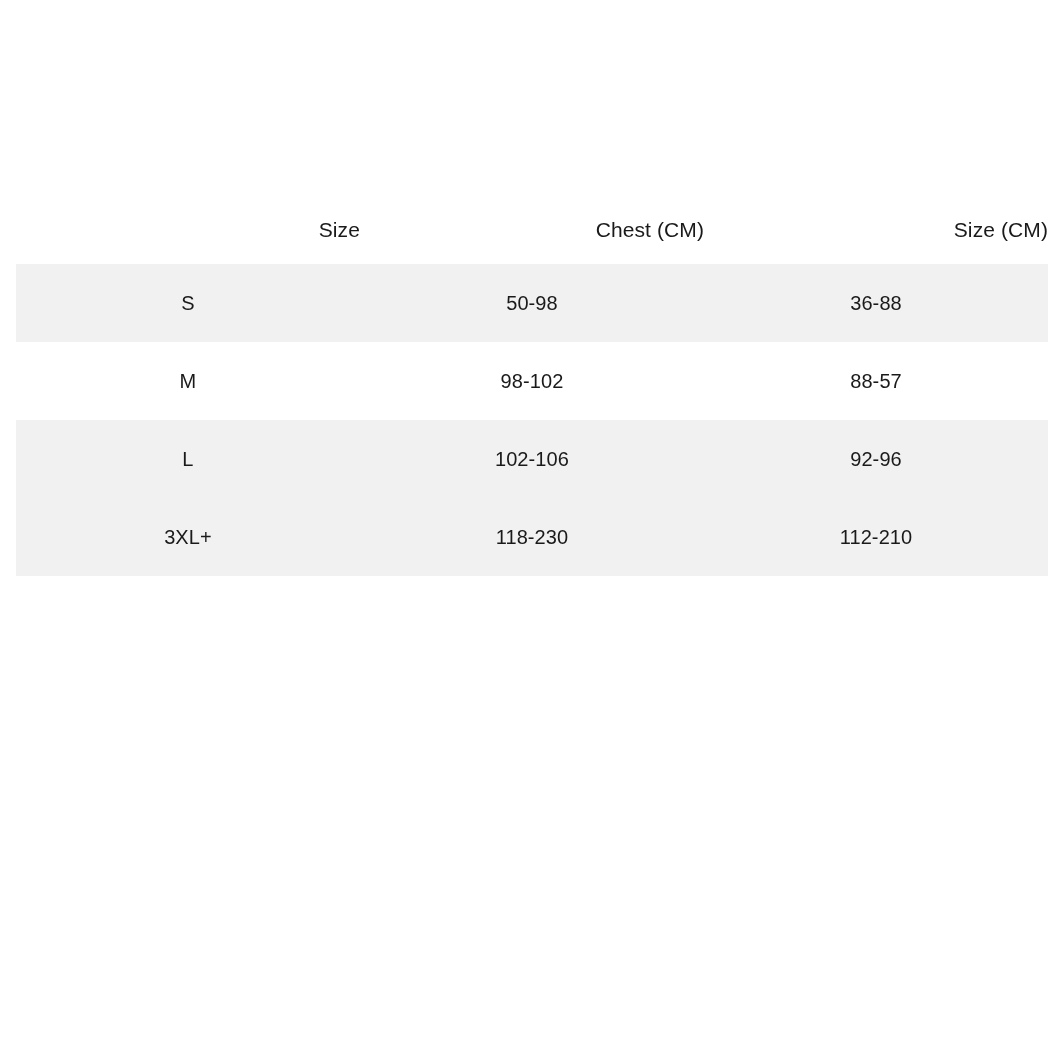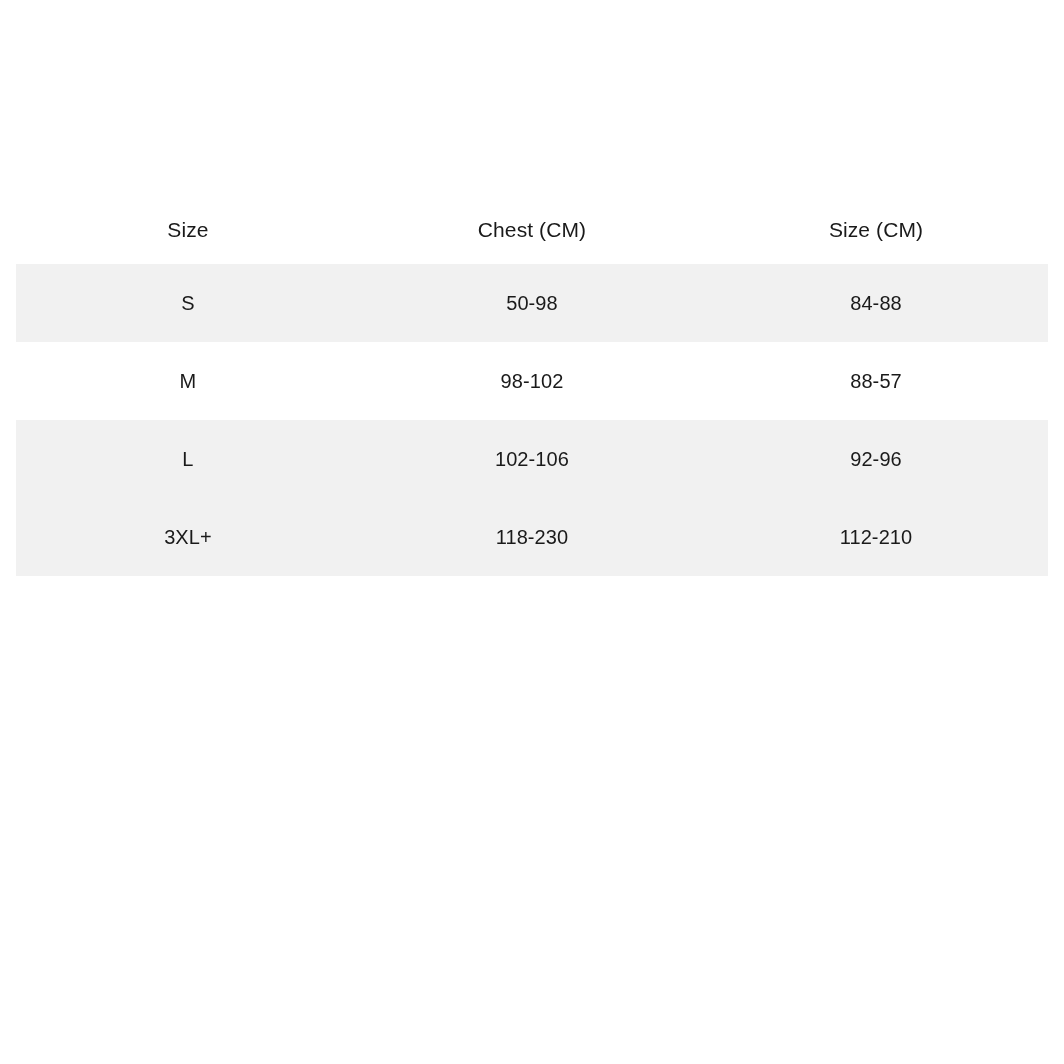--- a/index.html
+++ b/index.html
@@ -32,21 +32,21 @@
     table-layout: fixed;
   }
   table.size-table col.c1 { width: 33.33%; }
   table.size-table col.c2 { width: 33.34%; }
   table.size-table col.c3 { width: 33.33%; }
 
   table.size-table thead th {
     font-size: 21px;
     font-weight: 400;
     color: #1a1a1a;
-    text-align: center;
+    text-align: right;
     padding: 10px 0 22px 0;
     background: #ffffff;
     letter-spacing: 0.1px;
   }
   table.size-table tbody td {
     font-size: 20px;
     font-weight: 400;
     color: #1a1a1a;
     text-align: center;
     height: 78px;
@@ -75,21 +75,21 @@
         <tr>
           <th>Size</th>
           <th>Chest (CM)</th>
           <th>Size (CM)</th>
         </tr>
       </thead>
       <tbody>
         <tr class="shaded">
           <td>S</td>
           <td>50-98</td>
-          <td>84-88</td>
+          <td>36-88</td>
         </tr>
         <tr class="plain">
           <td>M</td>
           <td>98-102</td>
           <td>88-57</td>
         </tr>
         <tr class="shaded">
           <td>L</td>
           <td>102-106</td>
           <td>92-96</td>

